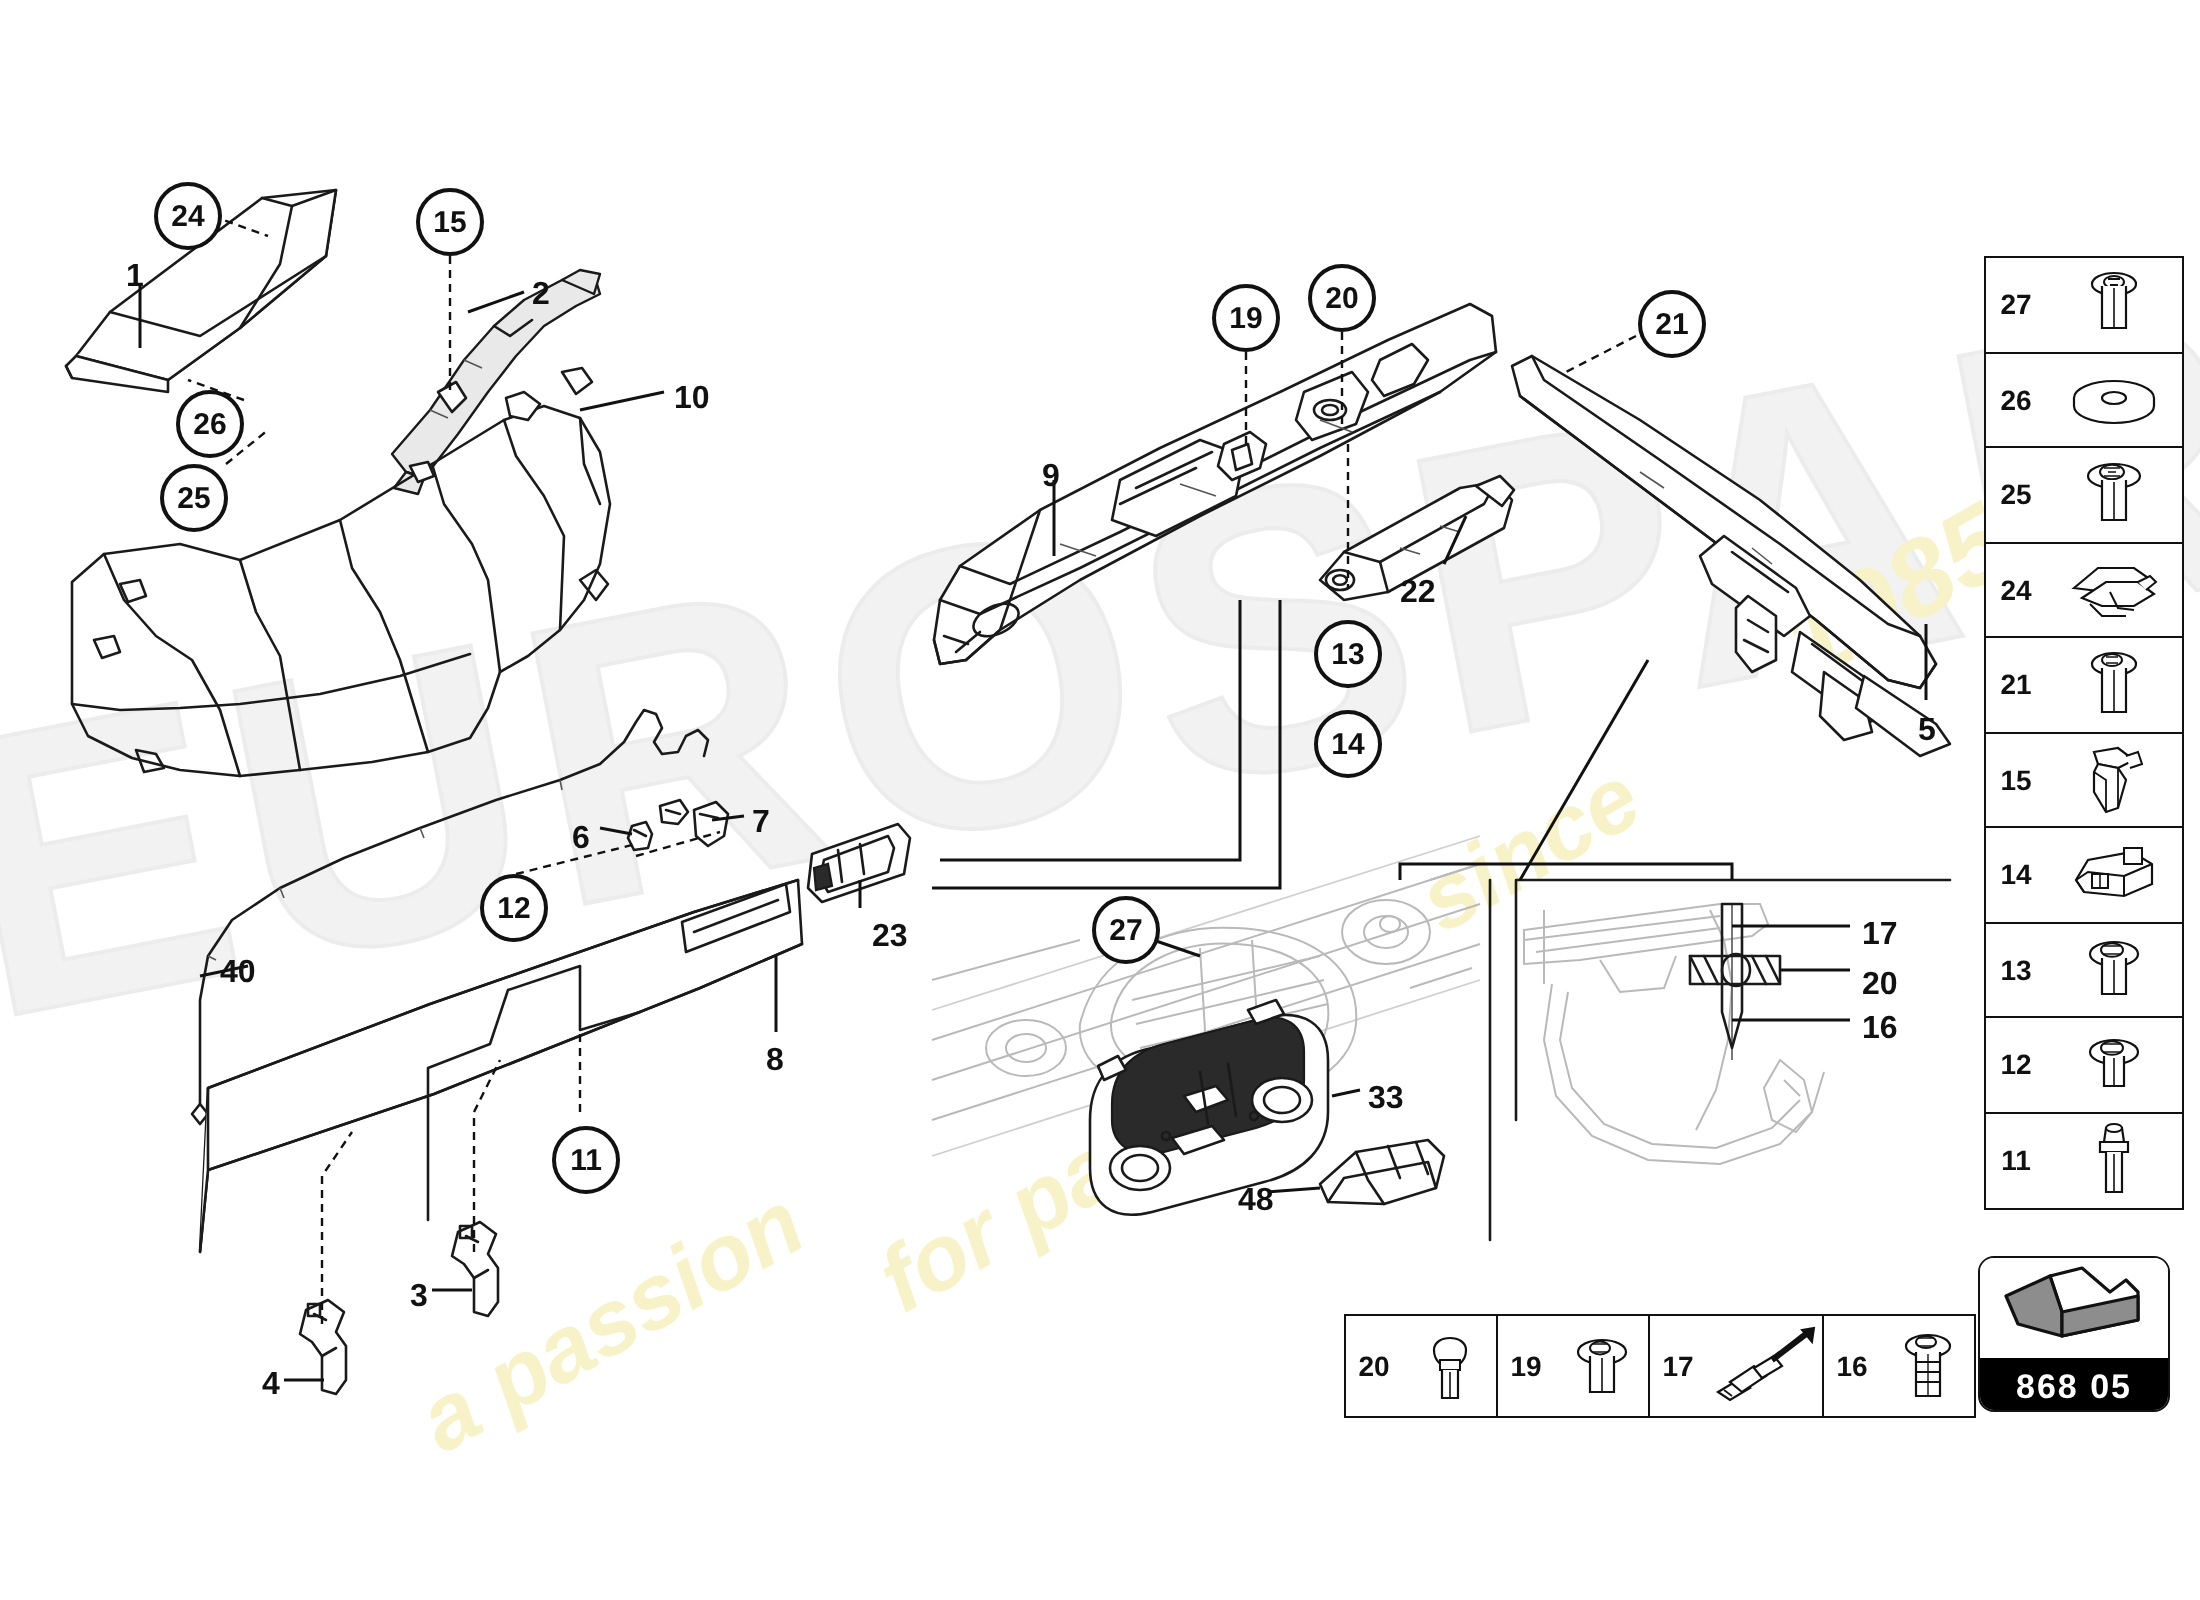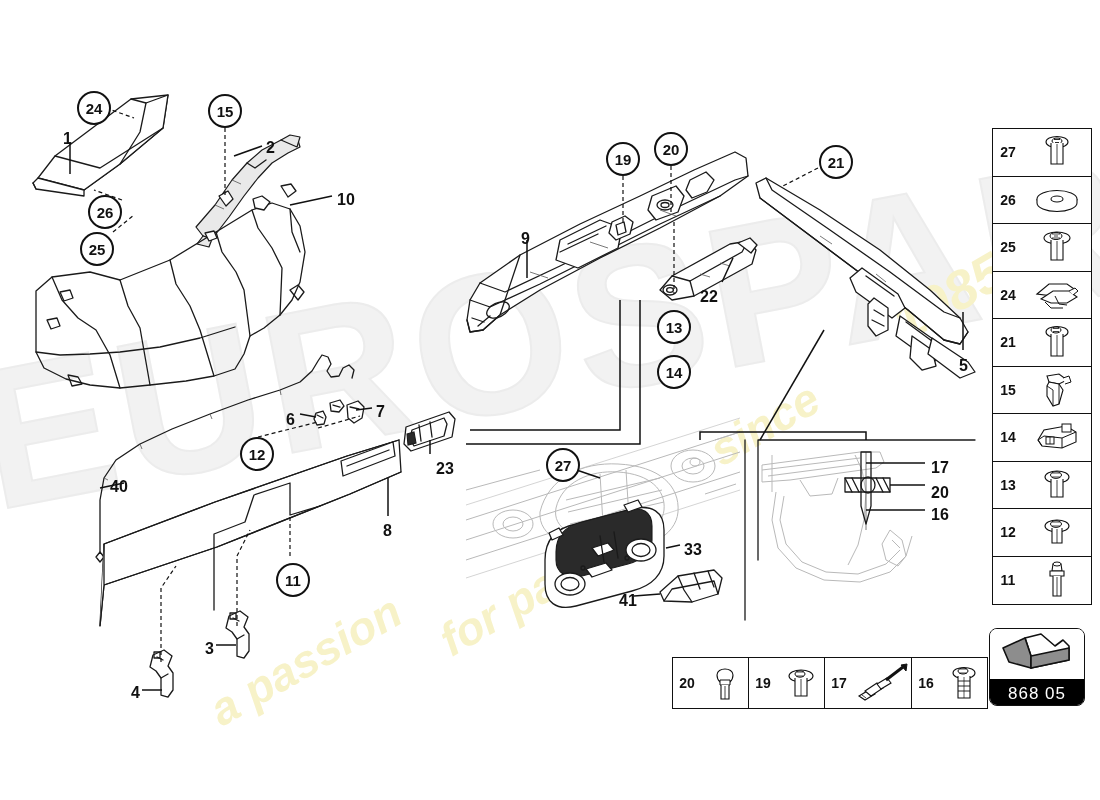--- a/index.html
+++ b/index.html
@@ -78,21 +78,21 @@
   .lb-ico{flex:1;height:100%;display:flex;align-items:center;justify-content:center;}
 
   
   #badge{
     position:absolute;left:989px;top:628px;width:96px;height:78px;
     border:1.6px solid #111;border-radius:8px;overflow:hidden;background:#fff;z-index:7;
     box-sizing:border-box;
   }
   #badge .badge-art{height:50px;display:flex;align-items:center;justify-content:center;background:#fff;}
   #badge .badge-lbl{
-    height:30px;background:#000;color:#fff;font-size:17px;font-weight:normal;
+    height:30px;background:#000;color:#fff;font-size:17px;font-weight:bold;
     display:flex;align-items:center;justify-content:center;letter-spacing:1px;
   }
 </style>
 </head>
 <body>
 
 <div id="stage">
 
   <div class="wm-big">EUROSPARES</div>
   <div class="wm-yellow wm-y1">a passion</div>
@@ -417,21 +417,21 @@
     <div class="num" style="left:700px;top:288px">22</div>
     <div class="num" style="left:959px;top:357px">5</div>
     <div class="num" style="left:286px;top:411px">6</div>
     <div class="num" style="left:376px;top:403px">7</div>
     <div class="num" style="left:436px;top:460px">23</div>
     <div class="num" style="left:110px;top:478px">40</div>
     <div class="num" style="left:383px;top:522px">8</div>
     <div class="num" style="left:205px;top:640px">3</div>
     <div class="num" style="left:131px;top:684px">4</div>
     <div class="num" style="left:684px;top:541px">33</div>
-    <div class="num" style="left:619px;top:592px">41</div>
+    <div class="num" style="left:619px;top:592px">48</div>
     <div class="num" style="left:931px;top:459px">17</div>
     <div class="num" style="left:931px;top:484px">20</div>
     <div class="num" style="left:931px;top:506px">16</div>
   </div>
 
   <div id="legend-right">
 
     <div class="lr-row">
       <span class="lr-num">27</span>
       <span class="lr-ico">

